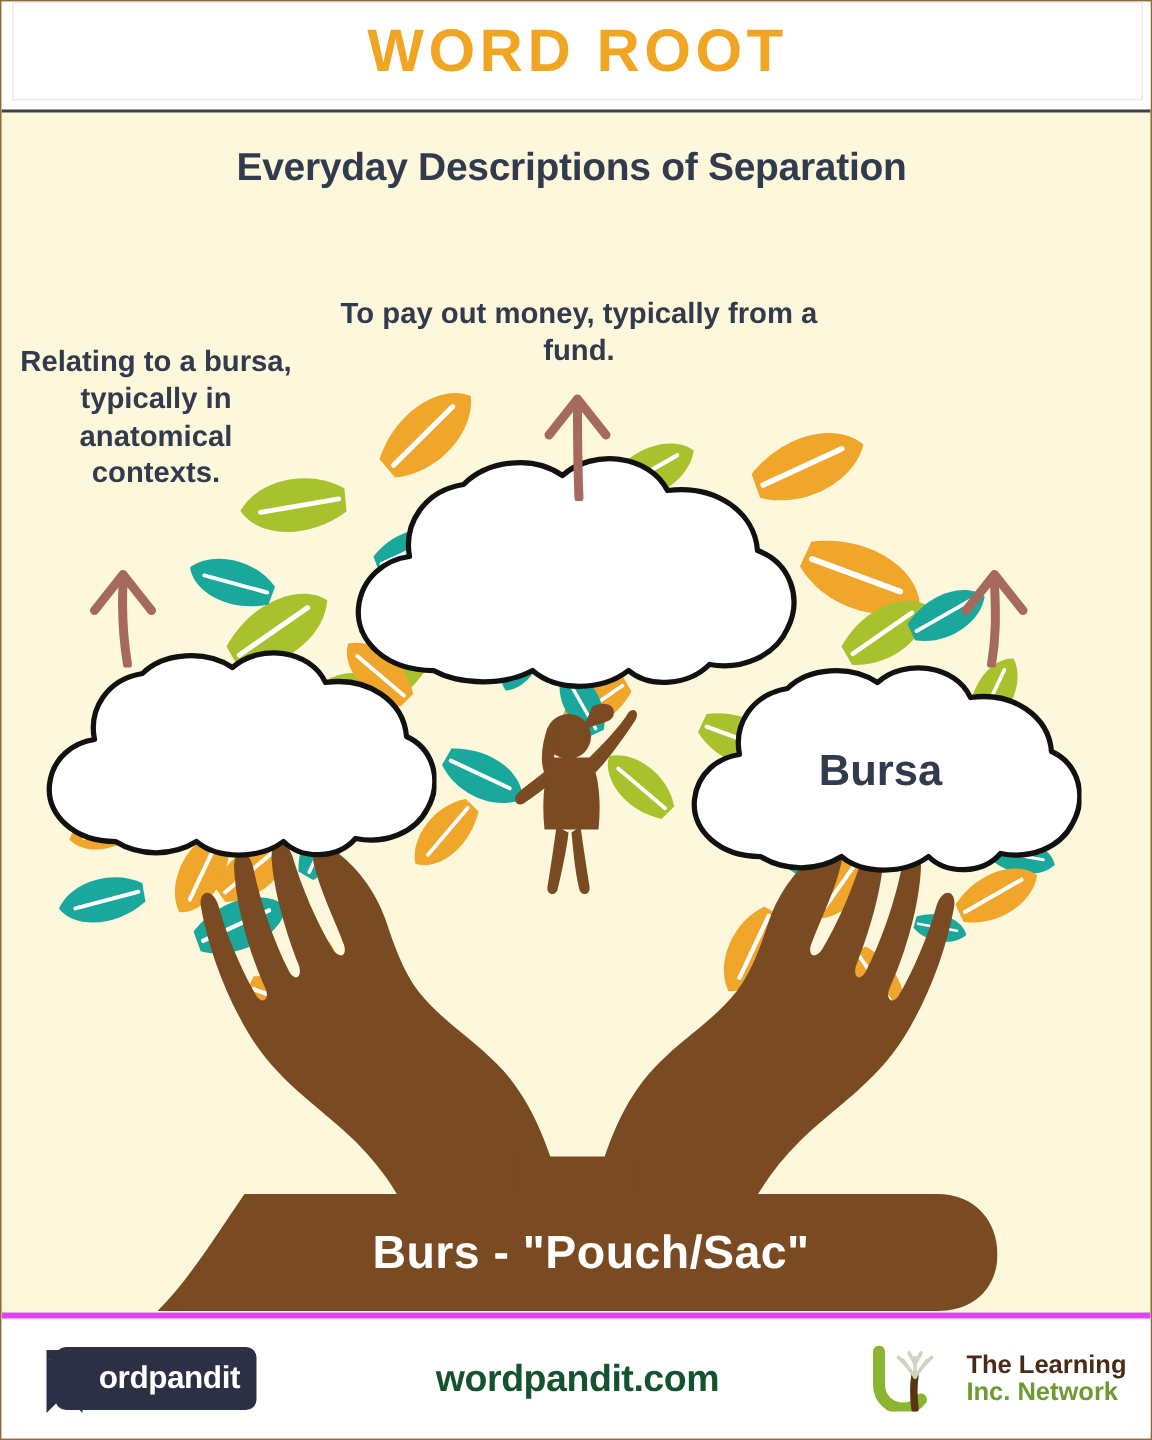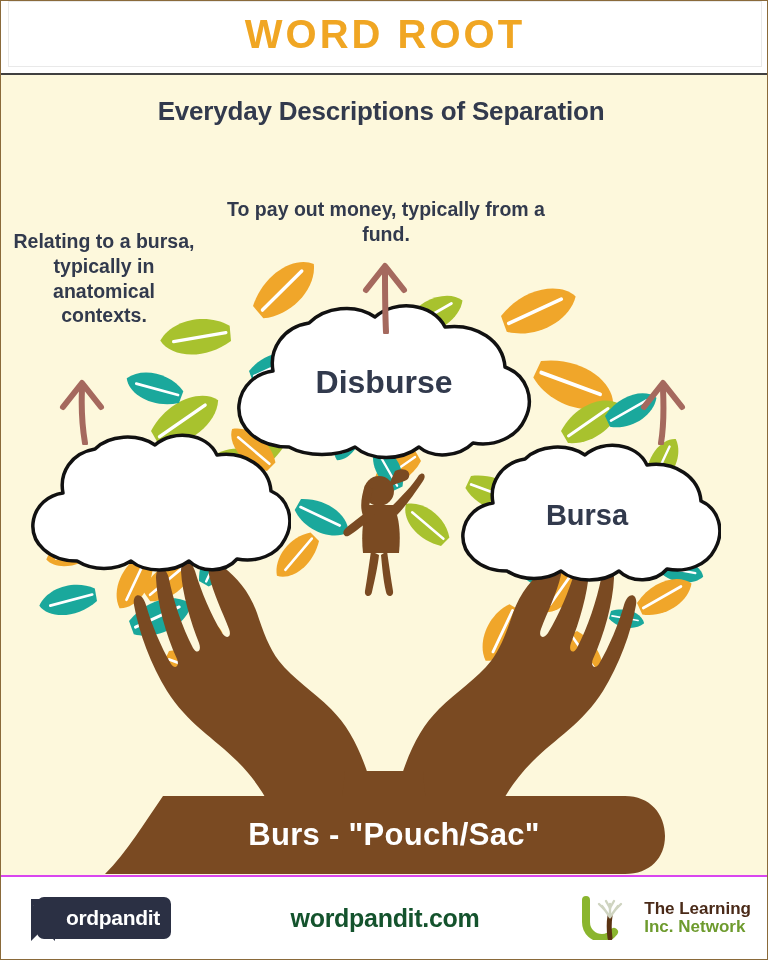--- a/index.html
+++ b/index.html
@@ -81,21 +81,21 @@
   .root-text{
     position:absolute;left:0;top:0;width:560px;height:78px;
     display:flex;align-items:center;justify-content:center;
     color:#ffffff;font-size:31px;font-weight:bold;letter-spacing:0.3px;
     padding-left:18px;box-sizing:border-box;
   }
 
   
   .footer{
     position:absolute;left:0;bottom:0;width:768px;height:84px;
-    background:#ffffff;border-top:2px solid #d946ef;
+    background:#ffffff;border-top:4px solid #d946ef;
     box-sizing:border-box;display:flex;align-items:center;
   }
   .footer-inner{
     position:relative;width:100%;height:100%;
     display:flex;align-items:center;justify-content:space-between;
     padding:0 18px;box-sizing:border-box;
   }
   .logo-wp{
     position:relative;width:152px;height:42px;flex:0 0 auto;
   }
@@ -300,21 +300,20 @@
                C 40,52 54,30 80,26
                C 96,10 126,6 146,20
                C 166,2 204,6 216,30
                C 248,26 274,44 276,70
                C 298,78 306,102 296,122
                C 288,140 266,150 244,146
                C 230,160 204,162 190,150
                C 172,164 142,164 126,150
                C 108,160 78,160 60,150 Z" fill="#ffffff" stroke="#111111" stroke-width="3.5" stroke-linejoin="round"></path>
     </svg>
-    <div class="cloud-label">Disburse</div>
   </div>
 
   <div class="cloud-wrap cloud-bursal">
     <svg width="268" height="148" viewBox="0 0 268 148">
       <path d="M54,130
                C 26,130 8,112 10,92
                C 12,74 26,64 40,62
                C 36,42 48,22 72,18
                C 86,4 114,2 132,14
                C 150,-2 184,2 194,24

